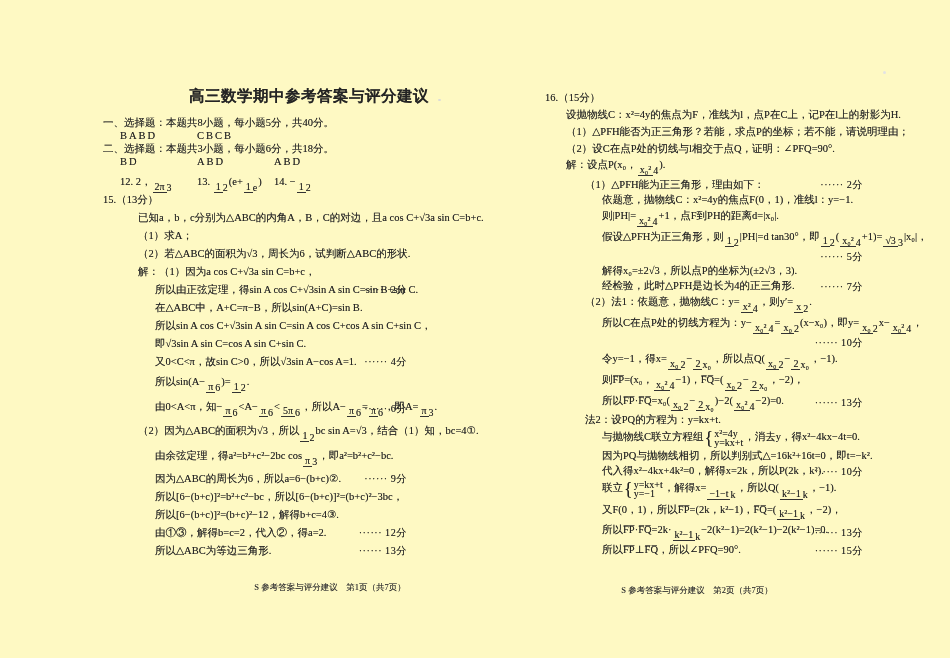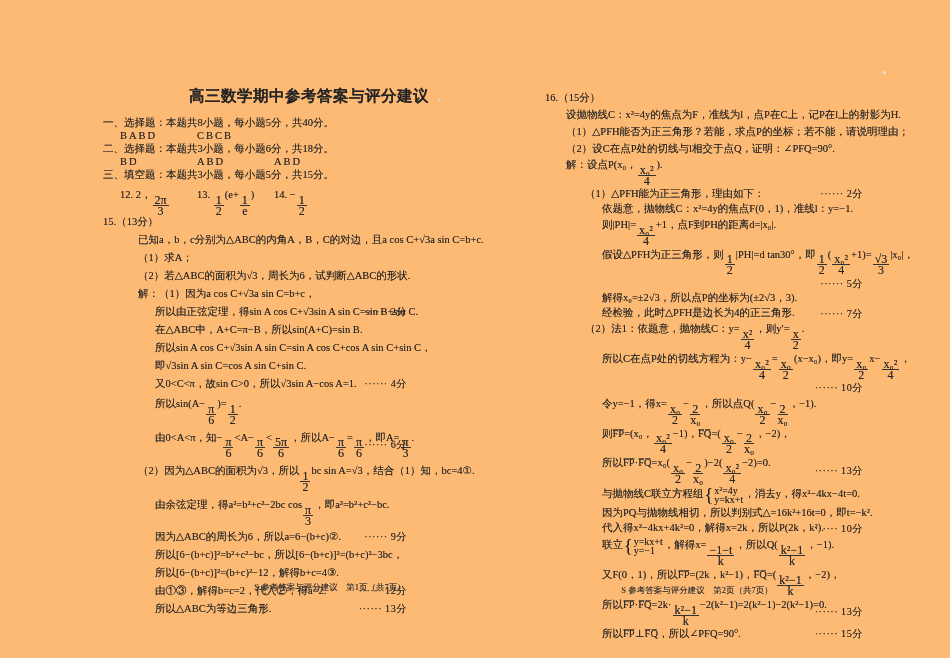--- a/index.html
+++ b/index.html
@@ -1,17 +1,17 @@
 <!DOCTYPE html>
 <html><head>
 <meta charset="utf-8">
 <style>
   html,body{margin:0;padding:0;}
   body{width:950px;height:658px;background:#ffffff;overflow:hidden;}
-  .canvas{position:relative;width:950px;height:658px;background:#fdba74;overflow:hidden;
+  .canvas{position:relative;width:950px;height:658px;background:#fef9c3;overflow:hidden;
           font-family:"Liberation Serif","DejaVu Serif",serif;color:#242424;
           text-shadow:0 0 .45px rgba(40,40,40,.55);}
   .page{position:absolute;top:86px;width:380px;height:545px;}
   .page1{left:95px;}
   .page2{left:541px;top:89px;}
   .title{font-size:15.5px;font-weight:bold;text-align:center;letter-spacing:.5px;
          margin:0 0 9px 0;transform:translateX(24px);white-space:nowrap;}
   .line{position:relative;font-size:10.5px;line-height:13px;min-height:13px;margin-top:0;}
   .line .t{white-space:nowrap;display:inline-block;}
   .line.b{font-weight:normal;}
@@ -25,22 +25,22 @@
   .page1 .line.i2,.page1 .line.i3{margin-top:5px;}
   .page1 .line.m{margin-top:7px;}
   .page2 .line{margin-top:2px;}
   .page2 .line.i1{margin-top:4px;}
   .page2 .line.m{margin-top:3px;}
   .w .col{letter-spacing:2px;}
   .col{display:inline-block;min-width:77px;}
   .score{position:absolute;right:68px;top:50%;transform:translateY(-50%);
          font-size:10.2px;white-space:nowrap;letter-spacing:.5px;}
   .page2 .score{right:58px;}
-  .frac{display:inline-flex;flex-direction:column;align-items:center;vertical-align:-0.48em;
-        line-height:8px;font-size:12px;margin:0 1px;}
+  .frac{display:inline-flex;flex-direction:row;align-items:center;vertical-align:-0.48em;
+        line-height:8px;font-size:10px;margin:0 1px;}
   .frac .fn{display:block;padding:0 2px 1px 2px;border-bottom:.8px solid #333;}
   .frac .fd{display:block;padding-top:1px;}
   .sys{display:inline-flex;align-items:center;vertical-align:middle;margin:0 1px;}
   .sys .brace{font-size:18px;line-height:16px;font-weight:400;margin-right:1px;}
   .sys .rows{display:inline-flex;flex-direction:column;font-size:10px;line-height:9px;text-align:left;}
   .footer{position:absolute;top:496px;left:0;right:0;text-align:center;font-size:8.5px;
           color:#333;white-space:nowrap;}
   .page1 .footer{transform:translateX(45px);}
   .page2 .footer{transform:translateX(-34px);}
   .artifact{position:absolute;border-radius:50%;}
@@ -51,21 +51,20 @@
 <body>
 
 <div class="canvas">
   <div class="page page1">
     <div class="title">高三数学期中参考答案与评分建议</div>
     <div>
         <div class="line i0 b"><span class="t">一、选择题：本题共8小题，每小题5分，共40分。</span></div>
         <div class="line i1 b w"><span class="t"><span class="col">BABD</span><span class="col">CBCB</span></span></div>
         <div class="line i0 b"><span class="t">二、选择题：本题共3小题，每小题6分，共18分。</span></div>
         <div class="line i1 b w"><span class="t"><span class="col">BD</span><span class="col">ABD</span><span class="col">ABD</span></span></div>
-        <div class="line i0 b"><span class="t">三、填空题：本题共3小题，每小题5分，共15分。</span></div>
         <div class="line i1 b m"><span class="t"><span class="col">12. 2，<span class="frac">
                 <span class="fn">2π</span>
                 <span class="fd">3</span>
               </span></span><span class="col">13. <span class="frac">
                 <span class="fn">1</span>
                 <span class="fd">2</span>
               </span>(e+<span class="frac">
                 <span class="fn">1</span>
                 <span class="fd">e</span>
               </span>)</span><span class="col">14. −<span class="frac">
@@ -203,20 +202,21 @@
         <div class="line i3 m"><span class="t">所以F̅P̅·F̅Q̅=x₀(<span class="frac">
               <span class="fn">x₀</span>
               <span class="fd">2</span>
             </span>−<span class="frac">
               <span class="fn">2</span>
               <span class="fd">x₀</span>
             </span>)−2(<span class="frac">
               <span class="fn">x₀²</span>
               <span class="fd">4</span>
             </span>−2)=0.</span><span class="score">······ 13分</span></div>
+        <div class="line i2"><span class="t">法2：设PQ的方程为：y=kx+t.</span></div>
         <div class="line i3 m"><span class="t">与抛物线C联立方程组<span class="sys">
               <span class="brace">{</span>
               <span class="rows">
                 <span>x²=4y</span>
                 <span>y=kx+t</span>
               </span>
             </span>，消去y，得x²−4kx−4t=0.</span></div>
         <div class="line i3"><span class="t">因为PQ与抛物线相切，所以判别式△=16k²+16t=0，即t=−k².</span></div>
         <div class="line i3"><span class="t">代入得x²−4kx+4k²=0，解得x=2k，所以P(2k，k²).</span><span class="score">······ 10分</span></div>
         <div class="line i3 m"><span class="t">联立<span class="sys">

